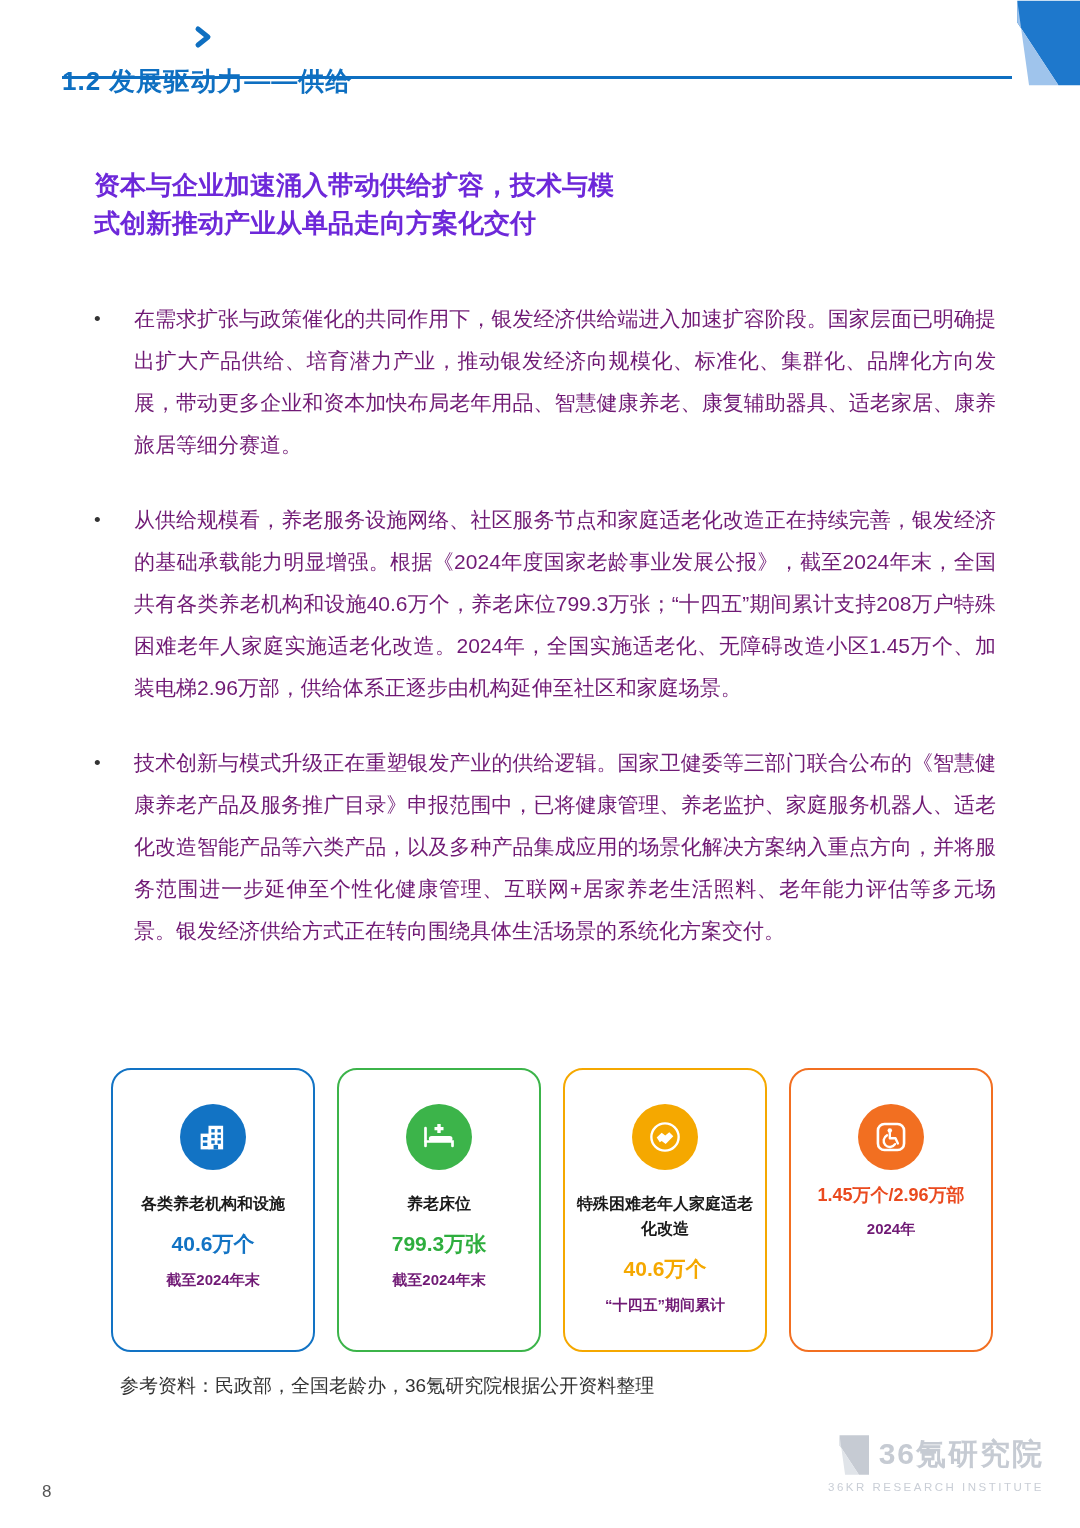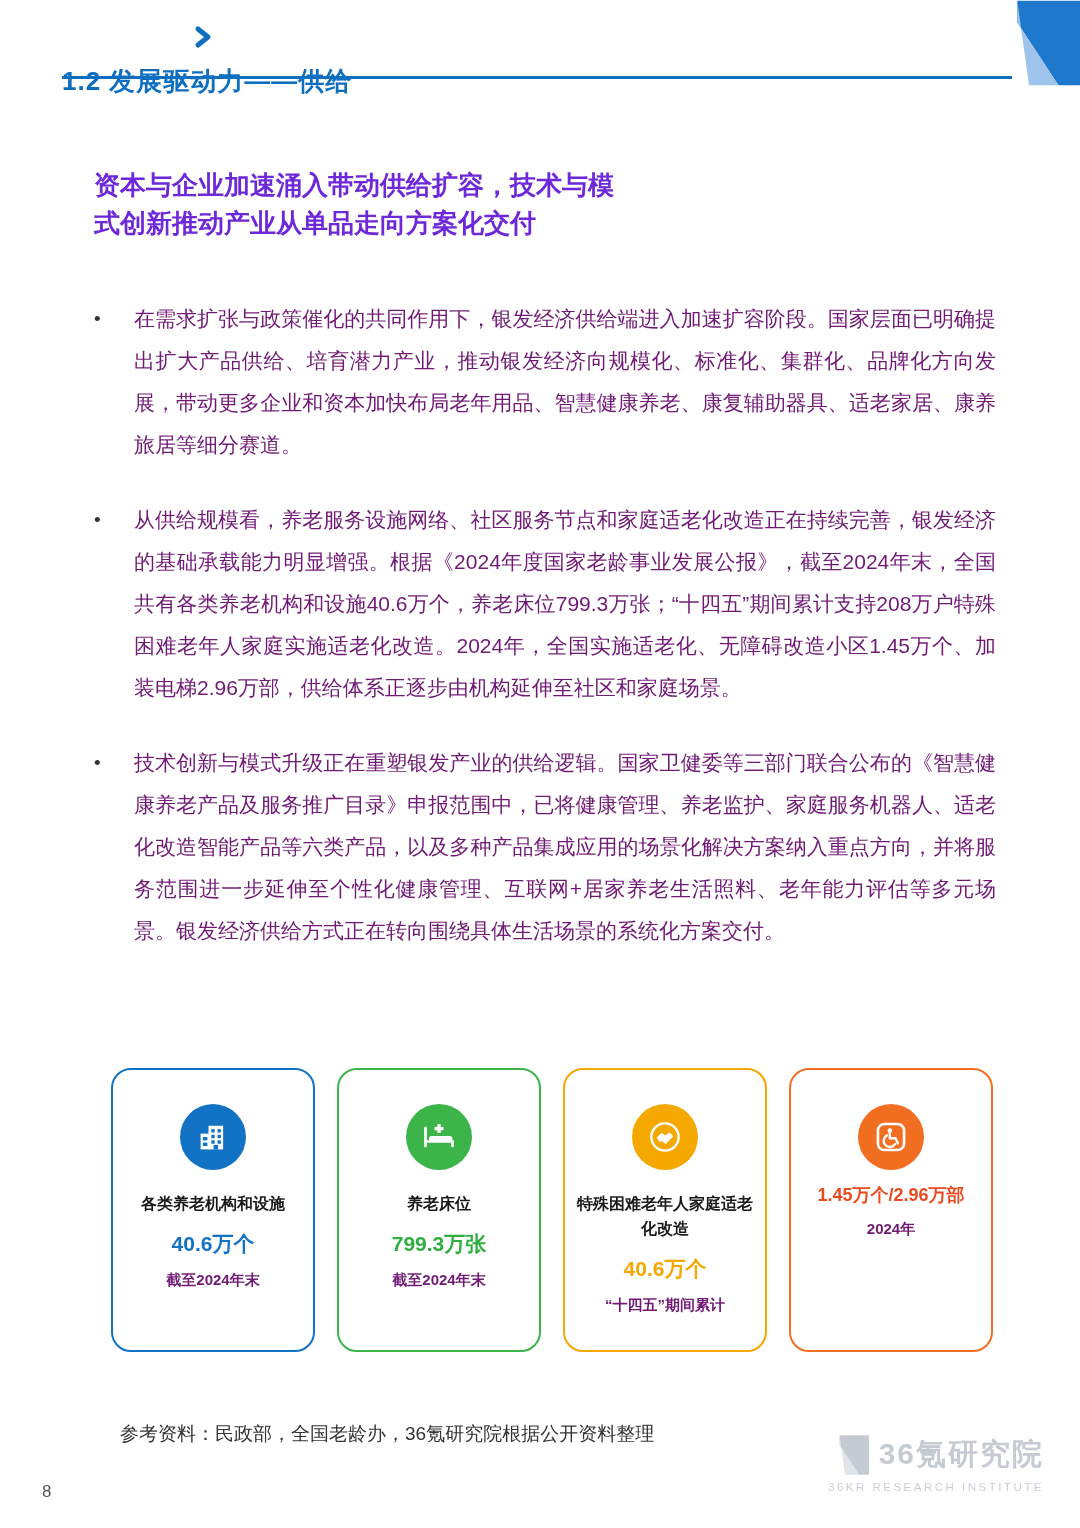--- a/index.html
+++ b/index.html
@@ -130,21 +130,21 @@
   .caption {
     position: absolute;
     top: 1383px;
     left: 120px;
     margin: 0;
     font-size: 19px;
     color: #333333;
   }
   .source {
     position: absolute;
-    top: 1421px;
+    top: 1373px;
     left: 120px;
     margin: 0;
     font-size: 19px;
     color: #333333;
   }
 
   
   .page-number {
     position: absolute;
     left: 42px;

